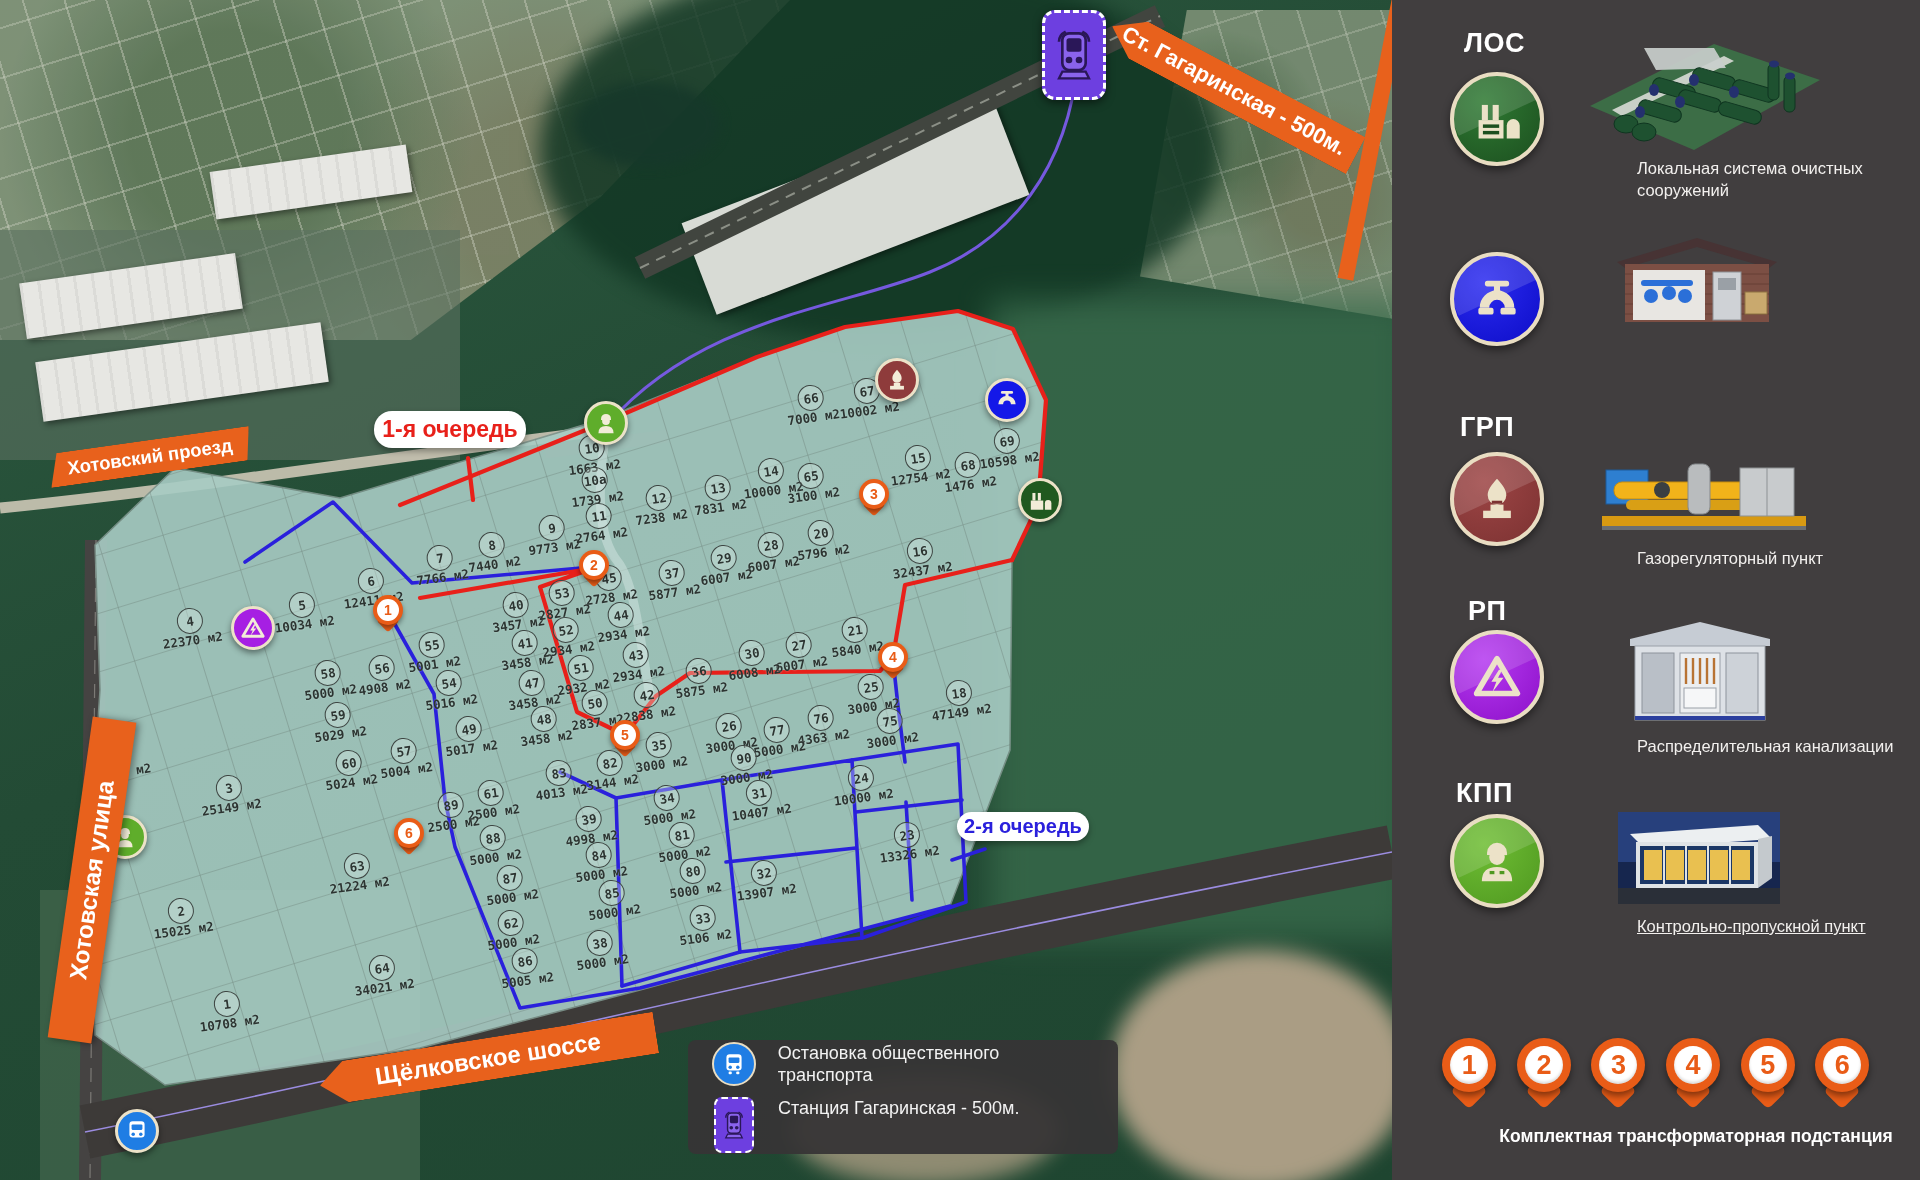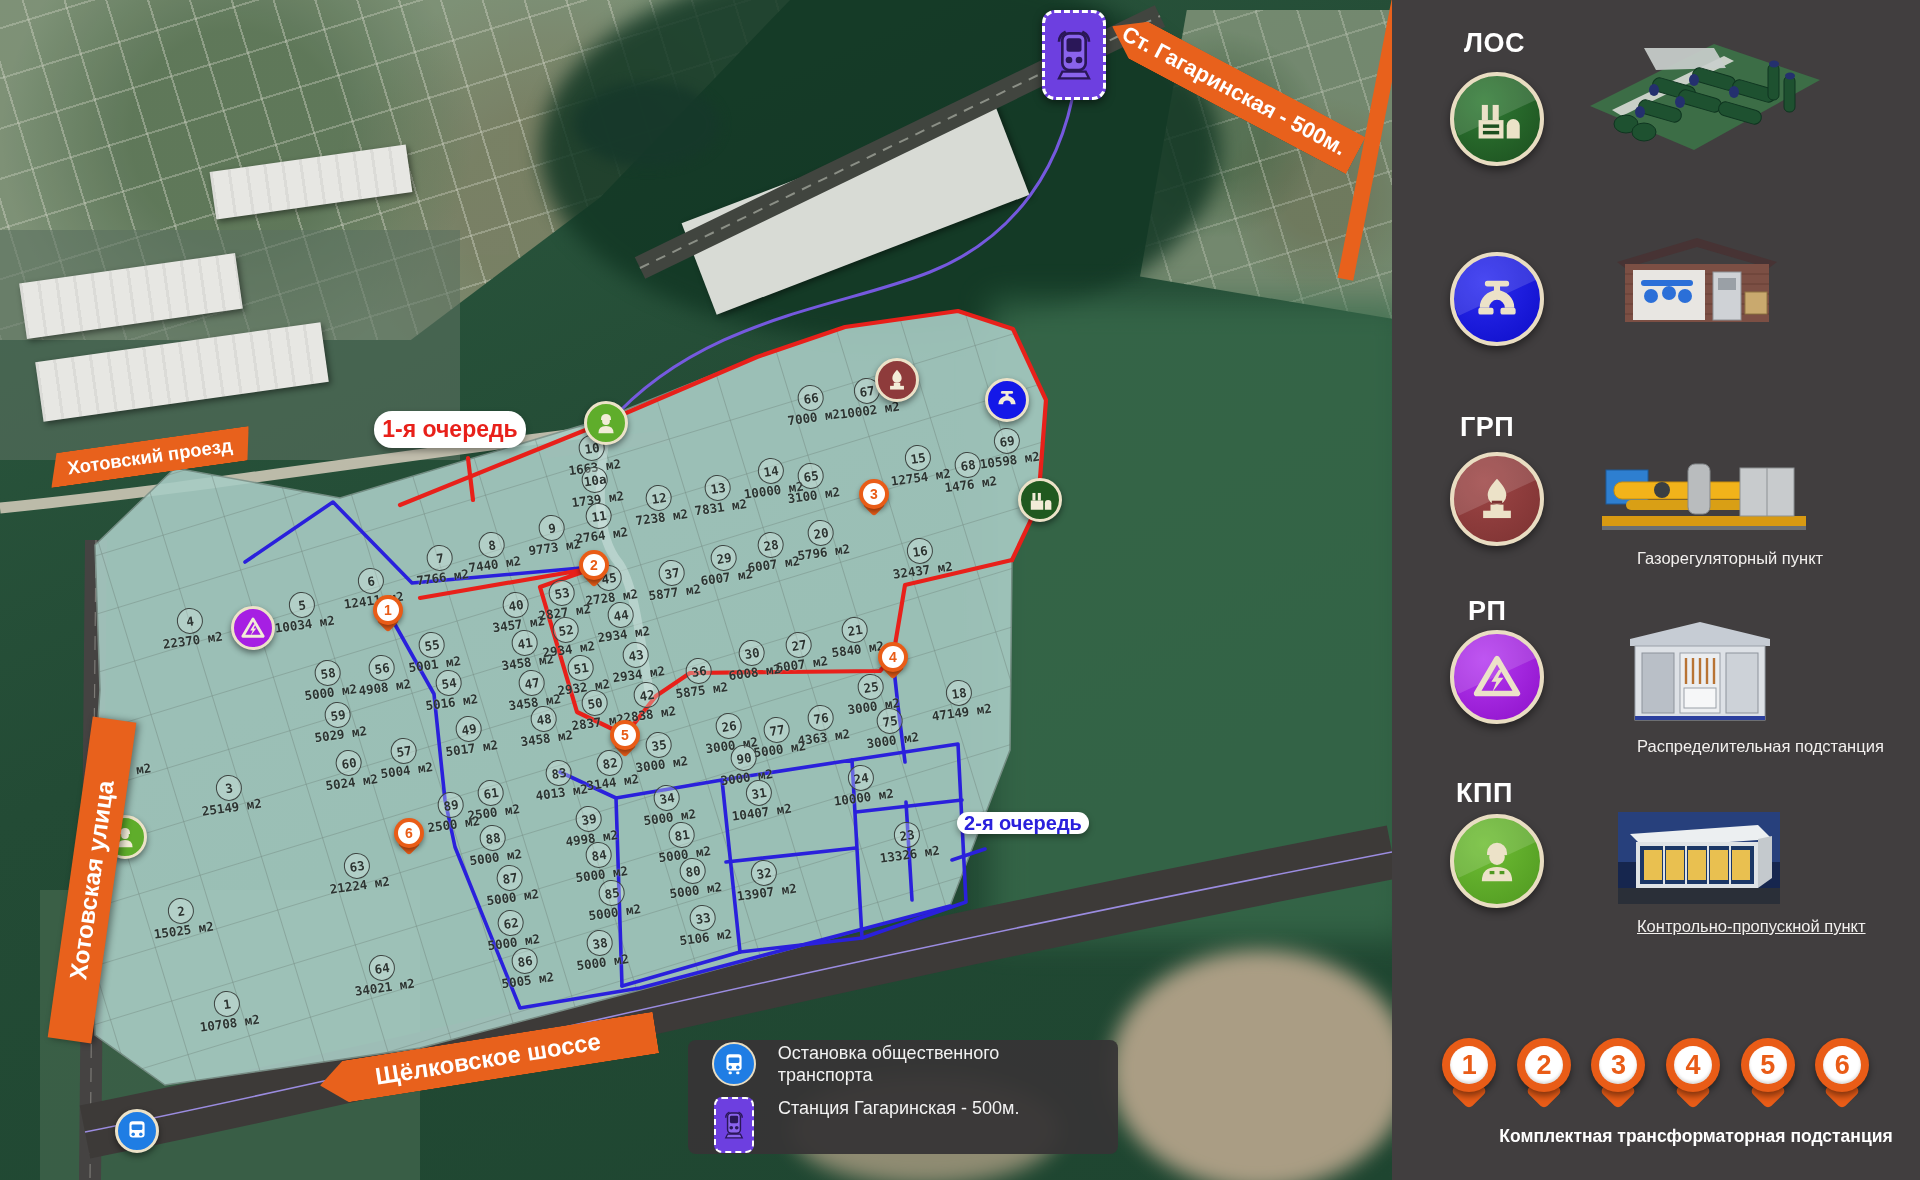--- a/index.html
+++ b/index.html
@@ -53,21 +53,21 @@
   .banner.arrow-left{clip-path:polygon(26px 0,100% 0,100% 100%,26px 100%,0 50%);}
   #banner-station{left:1096px;top:70px;width:276px;height:42px;font-size:22px;transform:rotate(28deg);
                   clip-path:polygon(30px 0,100% 0,100% 100%,30px 100%,0 50%);}
   #banner-hotovsky{left:48px;top:440px;width:204px;height:34px;font-size:18.5px;transform:rotate(-8deg);
                    clip-path:polygon(10px 0,100% 0,calc(100% - 6px) 100%,0 100%);}
   #banner-hotovskaya{left:-70px;top:858px;width:324px;height:44px;font-size:24px;transform:rotate(-82deg);}
   #banner-shosse{left:318px;top:1038px;width:340px;height:42px;font-size:24px;transform:rotate(-9deg);}
   .phase{position:absolute;background:#fff;border-radius:18px;display:flex;align-items:center;justify-content:center;
          font-weight:bold;box-shadow:0 3px 6px rgba(0,0,0,.35);}
   #phase1{left:374px;top:411px;width:152px;height:37px;color:#E8201A;font-size:23px;}
-  #phase2{left:957px;top:812px;width:132px;height:22px;color:#2A20DC;font-size:20px;}
+  #phase2{left:957px;top:812px;width:132px;height:29px;color:#2A20DC;font-size:20px;}
   
   #station-icon{position:absolute;left:1042px;top:10px;width:58px;height:84px;background:#6d3fe0;border:3px dashed #fff;
                 border-radius:13px;box-shadow:0 3px 8px rgba(0,0,0,.5);display:flex;align-items:center;justify-content:center;}
   
   #legend-box{position:absolute;left:688px;top:1040px;width:430px;height:114px;background:rgba(54,52,53,.94);border-radius:8px;
               display:flex;flex-direction:column;justify-content:center;gap:10px;padding:8px 0;box-sizing:border-box;color:#f2f2f2;}
   .lg-row{display:flex;align-items:flex-start;gap:18px;padding:0 20px;}
   .lg-ic{width:52px;display:flex;justify-content:center;}
   .lg-bus{width:44px;height:44px;border-radius:50%;background:#1F7DE4;border:2.5px solid #e9ddc2;box-sizing:border-box;
           display:flex;align-items:center;justify-content:center;}
@@ -672,20 +672,21 @@
             <ellipse cx="72" cy="62" rx="5" ry="6"></ellipse>
             <ellipse cx="112" cy="52" rx="5" ry="6"></ellipse>
             <ellipse cx="152" cy="64" rx="5" ry="6"></ellipse>
             <ellipse cx="58" cy="84" rx="5" ry="6"></ellipse>
             <ellipse cx="98" cy="74" rx="5" ry="6"></ellipse>
             <ellipse cx="192" cy="36" rx="5" ry="3.4"></ellipse>
             <ellipse cx="208" cy="48" rx="5" ry="3.4"></ellipse>
           </g>
       </svg>
     </div>
+    <p class="sb-cap" style="left:245px;top:158px;">Локальная система очистных сооружений</p>
 
     <div class="sb-circle c-water" style="left:58px;top:252px;">
       <svg viewBox="0 0 24 24" fill="#ece2c8">
           <path d="M4,16 a8,8 0 0 1 16,0 l-4.4,0 a3.6,3.6 0 0 0 -7.2,0 z"></path>
           <rect x="10.6" y="5.2" width="2.8" height="4.6"></rect>
           <rect x="6.4" y="3.6" width="11.2" height="2.6" rx="1.2"></rect>
           <rect x="3.4" y="16" width="7" height="3.2" rx="1"></rect>
           <rect x="13.6" y="16" width="7" height="3.2" rx="1"></rect>
         </svg>
     </div>
@@ -755,21 +756,21 @@
             <line x1="56" y1="36" x2="56" y2="62"></line>
             <line x1="63" y1="36" x2="63" y2="62"></line>
             <line x1="70" y1="36" x2="70" y2="62"></line>
             <line x1="77" y1="36" x2="77" y2="62"></line>
             <line x1="84" y1="36" x2="84" y2="62"></line>
           </g>
         <rect x="54" y="66" width="32" height="20" fill="#f6f7f8" stroke="#9aa0a8"></rect>
         <rect x="5" y="94" width="130" height="4" fill="#2b3f9e"></rect>
       </svg>
     </div>
-    <p class="sb-cap" style="left:245px;top:736px;">Распределительная подстанция</p>
+    <p class="sb-cap" style="left:245px;top:736px;">Распределительная канализации</p>
 
     <div class="sb-title" style="left:64px;top:778px;">КПП</div>
     <div class="sb-circle c-kpp" style="left:58px;top:814px;">
       <svg viewBox="0 0 24 24" fill="#ece2c8">
           <path d="M7.4,8.2 a4.6,4.6 0 0 1 9.2,0 v1 h-9.2 z"></path>
           <circle cx="12" cy="10.2" r="3.6"></circle>
           <path d="M5,21.4 q0,-6.6 7,-6.6 q7,0 7,6.6 z"></path>
           <rect x="8.6" y="16.6" width="2.2" height="1.5" fill="#4f9820"></rect>
           <rect x="13.2" y="16.6" width="2.2" height="1.5" fill="#4f9820"></rect>
         </svg>

